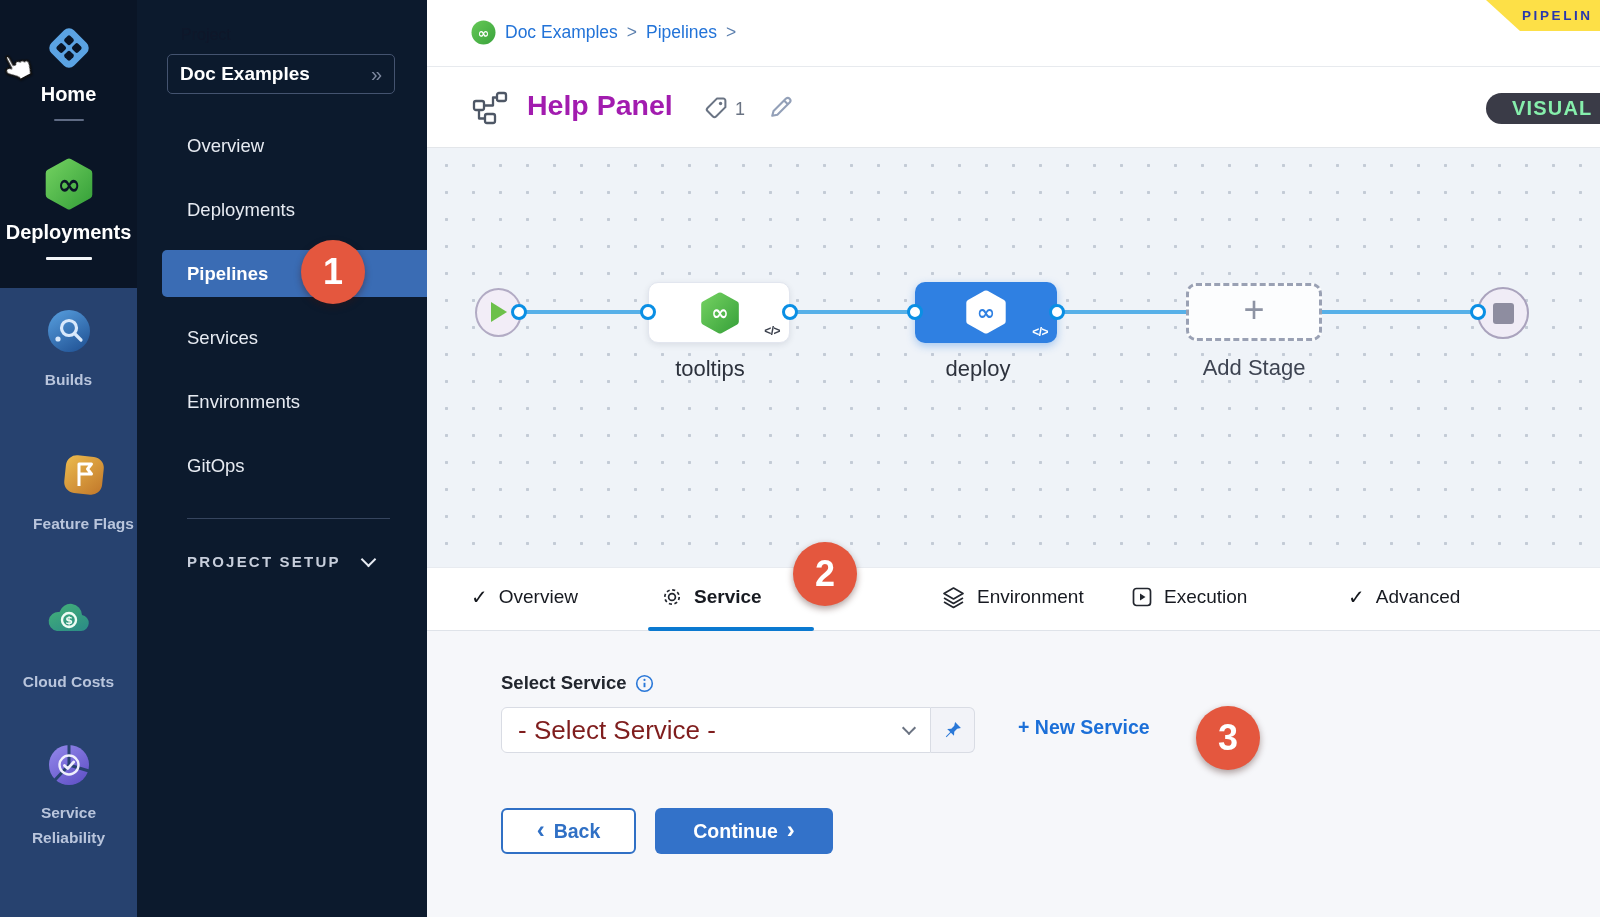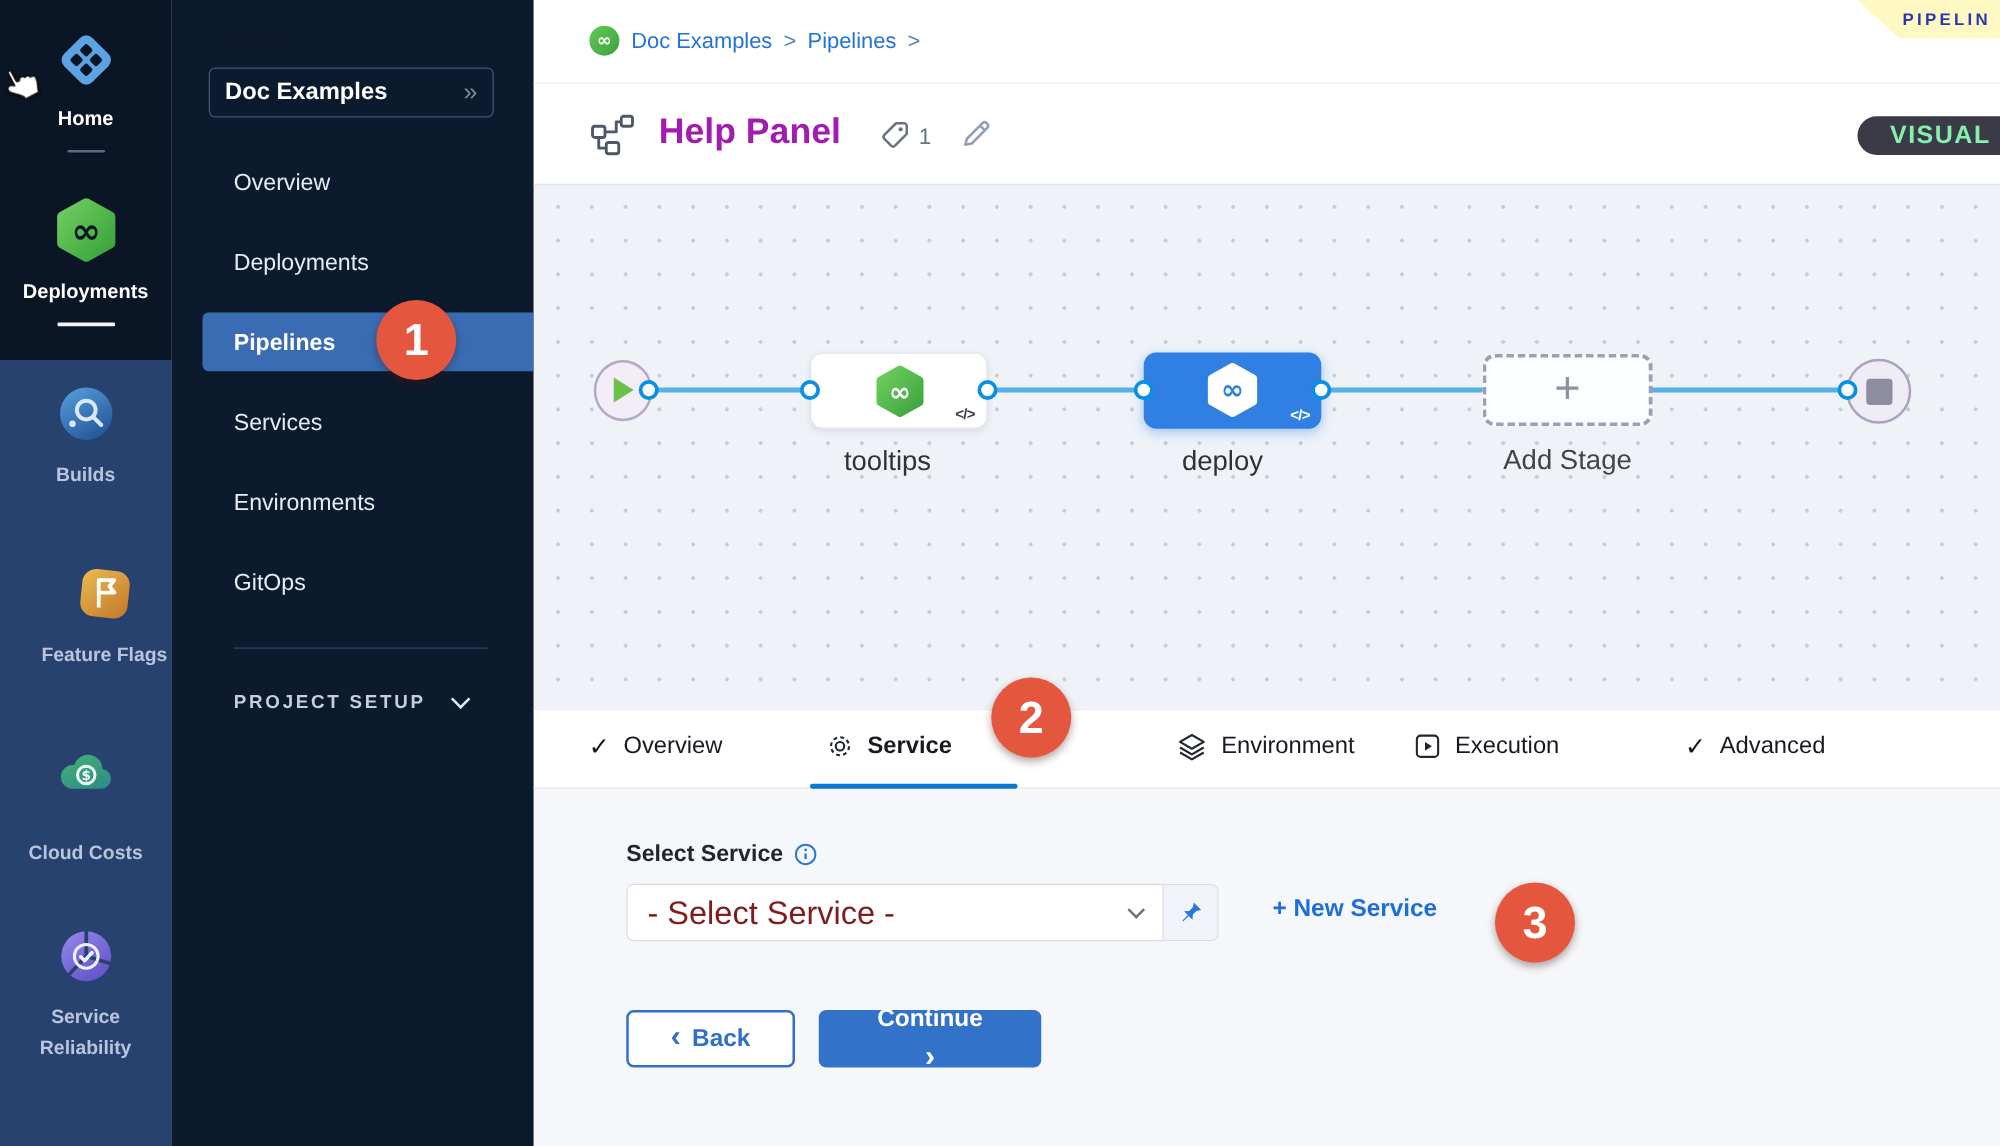--- a/index.html
+++ b/index.html
@@ -9,21 +9,21 @@
     font-family:"Liberation Sans","DejaVu Sans",sans-serif;
     -webkit-font-smoothing:antialiased;
   }
   .abs{position:absolute;}
 
   
   .module-strip{left:0;top:0;width:137px;height:917px;background:#27426f;}
   .module-strip-top{left:0;top:0;width:137px;height:288px;background:#0a1526;}
   .mod-item{left:0;width:137px;display:flex;flex-direction:column;align-items:center;cursor:pointer;}
   .mod-label{font-size:15.5px;font-weight:600;color:#b9c5dc;text-align:center;line-height:25px;}
-  .mod-label.bright{color:#ffffff;font-weight:700;font-size:16px;}
+  .mod-label.bright{color:#ffffff;font-weight:700;font-size:20px;}
   .mod-underline{height:2px;border-radius:1px;}
 
   
   .nav-panel{left:137px;top:0;width:290px;height:917px;background:#0c1a2d;}
   .proj-label{left:181px;top:26px;font-size:16px;color:#0f172a;}
   .proj-box{left:167px;top:54px;width:228px;height:40px;border:1px solid #44536f;border-radius:5px;
     display:flex;align-items:center;padding:0 12px;box-sizing:border-box;cursor:pointer;}
   .proj-name{color:#ffffff;font-size:19px;font-weight:600;}
   .proj-expand{margin-left:auto;color:#7f8aa0;font-size:20px;line-height:1;}
   .nav-item{left:187px;height:26px;line-height:26px;font-size:18.5px;color:#e7ebf2;cursor:pointer;}
@@ -38,21 +38,21 @@
   
   .anno-badge{width:64px;height:64px;border-radius:50%;background:#e4573e;color:#ffffff;
     display:flex;align-items:center;justify-content:center;font-size:36px;font-weight:600;
     box-shadow:0 3px 7px rgba(60,20,15,.4);z-index:30;}
 
   
   .topbar{left:427px;top:0;width:1173px;height:67px;background:#ffffff;border-bottom:1px solid #e7eaee;box-sizing:border-box;}
   .breadcrumb{left:471px;top:20px;display:flex;align-items:center;gap:9px;font-size:17.5px;}
   .crumb{color:#2273d8;cursor:pointer;}
   .crumb-sep{color:#5b7fae;}
-  .ribbon{left:1480px;top:0;width:120px;height:31px;background:#fef9c3;
+  .ribbon{left:1480px;top:0;width:120px;height:31px;background:#fde047;
     clip-path:polygon(6px 0,120px 0,120px 31px,40px 31px);
     display:flex;align-items:center;}
   .ribbon span{padding-left:42px;font-size:13.5px;font-weight:700;letter-spacing:2.6px;color:#2838ae;white-space:nowrap;}
   .header-row{left:427px;top:67px;width:1173px;height:81px;background:#ffffff;border-bottom:1px solid #e3e6ea;box-sizing:border-box;}
   .page-title{left:527px;top:89px;font-size:28.5px;font-weight:700;color:#a21caf;}
   .tag-count{left:735px;top:99px;font-size:18px;color:#6a7383;}
   .visual-pill{left:1486px;top:93px;width:140px;height:31px;background:#3a3b47;border-radius:16px 0 0 16px;
     display:flex;align-items:center;padding-left:26px;box-sizing:border-box;cursor:pointer;}
   .visual-pill span{color:#86efac;font-size:20px;font-weight:700;letter-spacing:1.2px;}
 
@@ -89,21 +89,21 @@
   .dropdown{left:501px;top:707px;width:430px;height:46px;background:#ffffff;border:1px solid #d9dce4;border-radius:6px 0 0 6px;box-sizing:border-box;
     display:flex;align-items:center;padding:0 16px;cursor:pointer;}
   .dropdown-value{font-size:26px;color:#7f1d1d;}
   .dropdown .chev{margin-left:auto;color:#6b7382;width:8px;height:8px;margin-top:-4px;}
   .pin-seg{left:931px;top:707px;width:44px;height:46px;background:#f2f3f8;border:1px solid #d9dce4;border-left:none;border-radius:0 6px 6px 0;box-sizing:border-box;
     display:flex;align-items:center;justify-content:center;cursor:pointer;}
   .new-service{left:1018px;top:716px;font-size:19.5px;font-weight:600;color:#1b6fd8;cursor:pointer;}
   .btn{height:46px;border-radius:6px;display:flex;align-items:center;justify-content:center;gap:9px;
     font-size:19.5px;font-weight:700;box-sizing:border-box;cursor:pointer;}
   .btn-back{left:501px;top:808px;width:135px;background:#ffffff;border:2px solid #3070c5;color:#3070c5;}
-  .btn-continue{left:655px;top:808px;width:178px;background:#3372c9;color:#ffffff;flex-direction:column;}
+  .btn-continue{left:655px;top:808px;width:178px;background:#3372c9;color:#ffffff;}
   .btn .bchev{font-size:24px;font-weight:700;line-height:1;margin-top:-2px;}
 </style>
 </head>
 <body>
 
 <div class="abs module-strip"></div>
 <div class="abs module-strip-top"></div>
 
 <div class="abs mod-item" style="top:24px;">
   <span>

